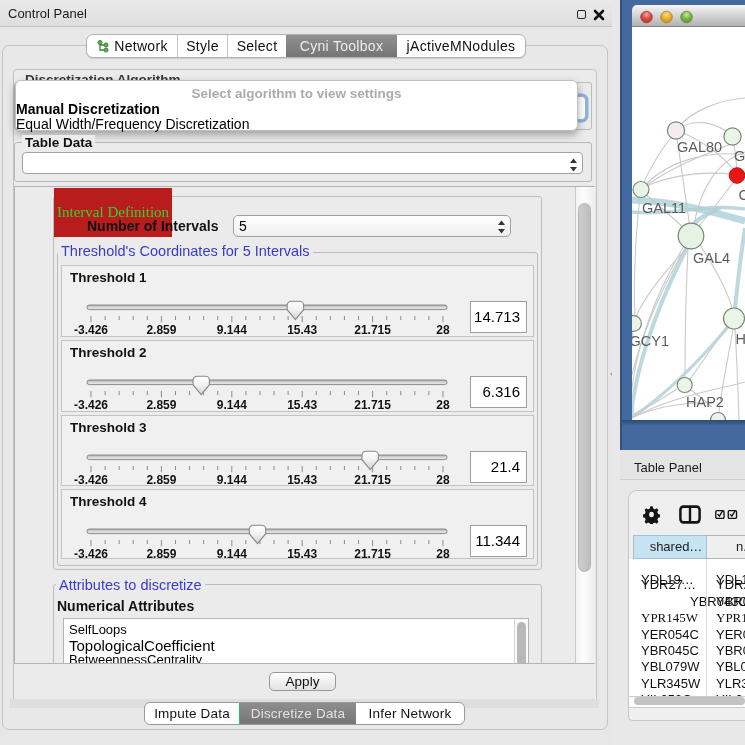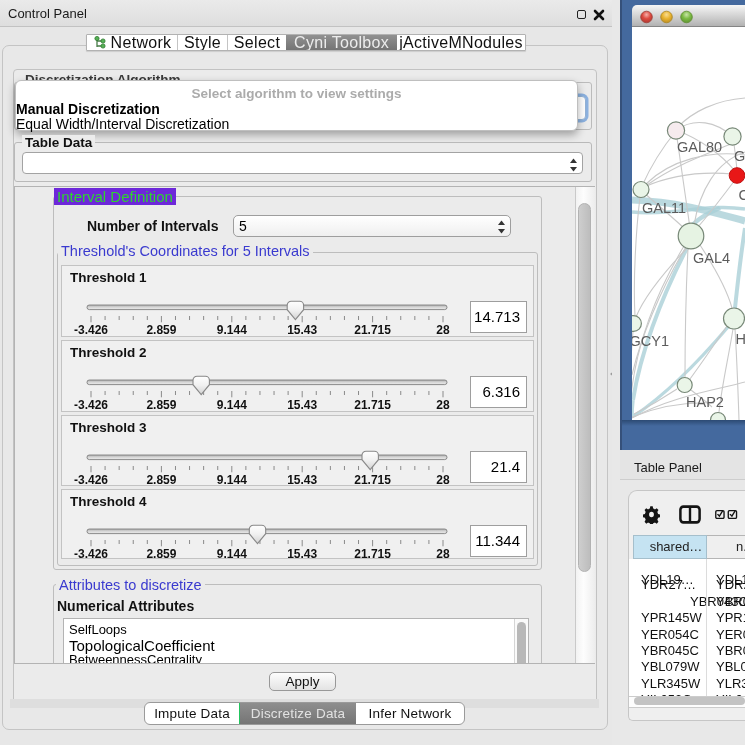--- a/index.html
+++ b/index.html
@@ -29,59 +29,59 @@
   <div class="abs" style="left:577px;top:10px;width:9px;height:9px;border:1.6px solid #222;border-radius:2px;"></div>
   <svg class="abs" style="left:593px;top:9px" width="12" height="12" viewBox="0 0 12 12">
     <path d="M2,2 L10,10 M10,2 L2,10" stroke="#111" stroke-width="2.6" stroke-linecap="round"></path>
   </svg>
 </div>
 
 <div class="abs" style="left:2px;top:45px;width:606px;height:685px;background:#e8e8e8;border:1px solid #c4c4c4;border-radius:7px;"></div>
 
 <div class="abs" style="left:13px;top:69px;width:584px;height:639px;background:#ebebeb;border:1px solid #c2c2c2;border-radius:4px;"></div>
 
-<div class="abs" style="left:86px;top:34px;height:17px;display:flex;border:1px solid #b2b2b2;border-radius:1px;overflow:hidden;background:#fff;box-shadow:0 1px 1px rgba(0,0,0,0.12);font-size:16px;letter-spacing:0.3px;color:#111;">
+<div class="abs" style="left:86px;top:34px;height:24px;display:flex;border:1px solid #b2b2b2;border-radius:7px;overflow:hidden;background:#fff;box-shadow:0 1px 1px rgba(0,0,0,0.12);font-size:14px;letter-spacing:0.3px;color:#111;">
   <div style="width:90px;display:flex;align-items:center;justify-content:center;border-right:1px solid #c4c4c4;">
     <svg width="14" height="15" viewBox="0 0 14 15" style="margin-right:4px;flex:none;">
       <path d="M4,4 L4,12 M4,6 L9,6 M4,11 L9,11" stroke="#4a7d4a" stroke-width="1.3" fill="none"></path>
       <circle cx="4" cy="3.5" r="2.1" fill="#55b055" stroke="#2f7a2f" stroke-width="0.8"></circle>
       <circle cx="10" cy="6" r="2.1" fill="#55b055" stroke="#2f7a2f" stroke-width="0.8"></circle>
       <circle cx="10" cy="11" r="2.1" fill="#55b055" stroke="#2f7a2f" stroke-width="0.8"></circle>
     </svg>Network</div>
   <div style="width:49px;display:flex;align-items:center;justify-content:center;border-right:1px solid #c4c4c4;">Style</div>
   <div style="width:58px;display:flex;align-items:center;justify-content:center;">Select</div>
   <div style="width:111px;display:flex;align-items:center;justify-content:center;background:linear-gradient(#919191,#747474);color:#ececec;">Cyni Toolbox</div>
   <div style="width:128px;display:flex;align-items:center;justify-content:center;">jActiveMNodules</div>
 </div>
 
 <div class="abs" style="left:14px;top:82px;width:578px;height:48px;border:1px solid #bbb;border-radius:3px;"></div>
 <span class="abs" style="left:25px;top:72px;font-size:13.5px;font-weight:bold;color:#3a3a3a;">Discretization Algorithm</span>
 <div class="abs" style="left:22px;top:96px;width:564px;height:24px;background:#fff;border:1px solid #93b3d6;border-radius:4px;box-shadow:0 0 0 2.5px rgba(116,163,220,0.8);"></div>
 
 <div class="abs" style="left:15px;top:80px;width:563px;height:51px;background:#fff;border:1px solid #bfbfbf;border-radius:6px;box-shadow:0 4px 8px rgba(0,0,0,0.32);"></div>
 <span class="abs" style="left:15px;top:86px;width:563px;text-align:center;font-size:13.5px;font-weight:bold;color:#ababab;">Select algorithm to view settings</span>
 <span class="abs" style="left:16px;top:101px;font-size:14px;font-weight:bold;color:#000;">Manual Discretization</span>
-<span class="abs" style="left:16px;top:116px;font-size:14px;color:#000;">Equal Width/Interval Discretization</span>
+<span class="abs" style="left:16px;top:116px;font-size:14px;color:#000;">Equal Width/Frequency Discretization</span>
 
 <div class="abs" style="left:14px;top:142px;width:578px;height:40px;border:1px solid #b9b9b9;border-radius:3px;"></div>
 <span class="abs" style="left:22px;top:135px;font-size:13.5px;font-weight:bold;color:#111;background:#ececec;padding:0 3px;">Table Data</span>
 <div class="abs" style="left:22px;top:152px;width:561px;height:22px;background:#fff;border:1px solid #a3a3a3;border-radius:4px;">
   <svg style="position:absolute;right:4px;top:5px" width="9" height="14" viewBox="0 0 9 14">
     <path d="M4.5,0.5 L8,5 L1,5 Z" fill="#333"></path>
       <path d="M4.5,13.5 L1,9 L8,9 Z" fill="#333"></path>
   </svg>
 </div>
 
 <div class="abs" style="left:14px;top:186px;width:581px;height:478px;background:#ebebeb;border:1px solid #b3b3b3;"></div>
 
 <div class="abs" style="left:15px;top:187px;width:560px;height:476px;overflow:hidden;">
  <div style="position:absolute;left:-15px;top:-187px;width:620px;height:760px;">
 
   <div class="abs" style="left:53px;top:196px;width:489px;height:374px;border:1px solid #bdbdbd;border-radius:3px;"></div>
-  <span class="abs" style="left:54px;top:188px;font-size:15px;color:#2fd42f;background:#6d28d9;padding:0 3px;">Interval Definition</span>
+  <span class="abs" style="left:54px;top:188px;font-size:15px;color:#2fd42f;background:#b91c1c;padding:16px 3px;font-family:Liberation Serif, serif;">Interval Definition</span>
   <span class="abs" style="left:87px;top:218px;font-size:14px;font-weight:bold;color:#111;">Number of Intervals</span>
   <div class="abs" style="left:233px;top:215px;width:278px;height:22px;background:linear-gradient(#ffffff,#efefef);border:1px solid #9e9e9e;border-radius:5px;">
     <span style="position:absolute;left:5px;top:2px;font-size:14px;color:#000;">5</span>
     <svg style="position:absolute;right:4px;top:4px" width="9" height="14" viewBox="0 0 9 14">
       <path d="M4.5,0.5 L8,5 L1,5 Z" fill="#333"></path>
           <path d="M4.5,13.5 L1,9 L8,9 Z" fill="#333"></path>
     </svg>
   </div>
 
   <div class="abs" style="left:57px;top:252px;width:481px;height:314px;border:1px solid #bdbdbd;border-radius:3px;"></div>
@@ -398,21 +398,21 @@
     <span style="position:absolute;left:83px;top:1px;">YDL1</span>
   </div>
 <div style="position:absolute;left:633px;top:576.4px;width:112px;height:16.4px;font-size:13px;color:#111;">
     <span style="position:absolute;left:8px;top:1px;">YDR27…</span>
     <span style="position:absolute;left:83px;top:1px;">YDR2</span>
   </div>
 <div style="position:absolute;left:633px;top:592.8px;width:112px;height:16.4px;font-size:13px;color:#111;">
     <span style="position:absolute;left:24px;top:1px;margin-left:33px;">YBR043C</span>
     <span style="position:absolute;left:83px;top:1px;">YBR0</span>
   </div>
-<div style="position:absolute;left:633px;top:609.2px;width:112px;height:16.4px;font-size:13px;color:#111;">
+<div style="position:absolute;left:633px;top:609.2px;width:112px;height:16.4px;font-size:13px;color:#111;font-family:Liberation Serif, serif;">
     <span style="position:absolute;left:8px;top:1px;">YPR145W</span>
     <span style="position:absolute;left:83px;top:1px;">YPR1</span>
   </div>
 <div style="position:absolute;left:633px;top:625.6px;width:112px;height:16.4px;font-size:13px;color:#111;">
     <span style="position:absolute;left:8px;top:1px;">YER054C</span>
     <span style="position:absolute;left:83px;top:1px;">YER0</span>
   </div>
 <div style="position:absolute;left:633px;top:642.0px;width:112px;height:16.4px;font-size:13px;color:#111;">
     <span style="position:absolute;left:8px;top:1px;">YBR045C</span>
     <span style="position:absolute;left:83px;top:1px;">YBR0</span>

